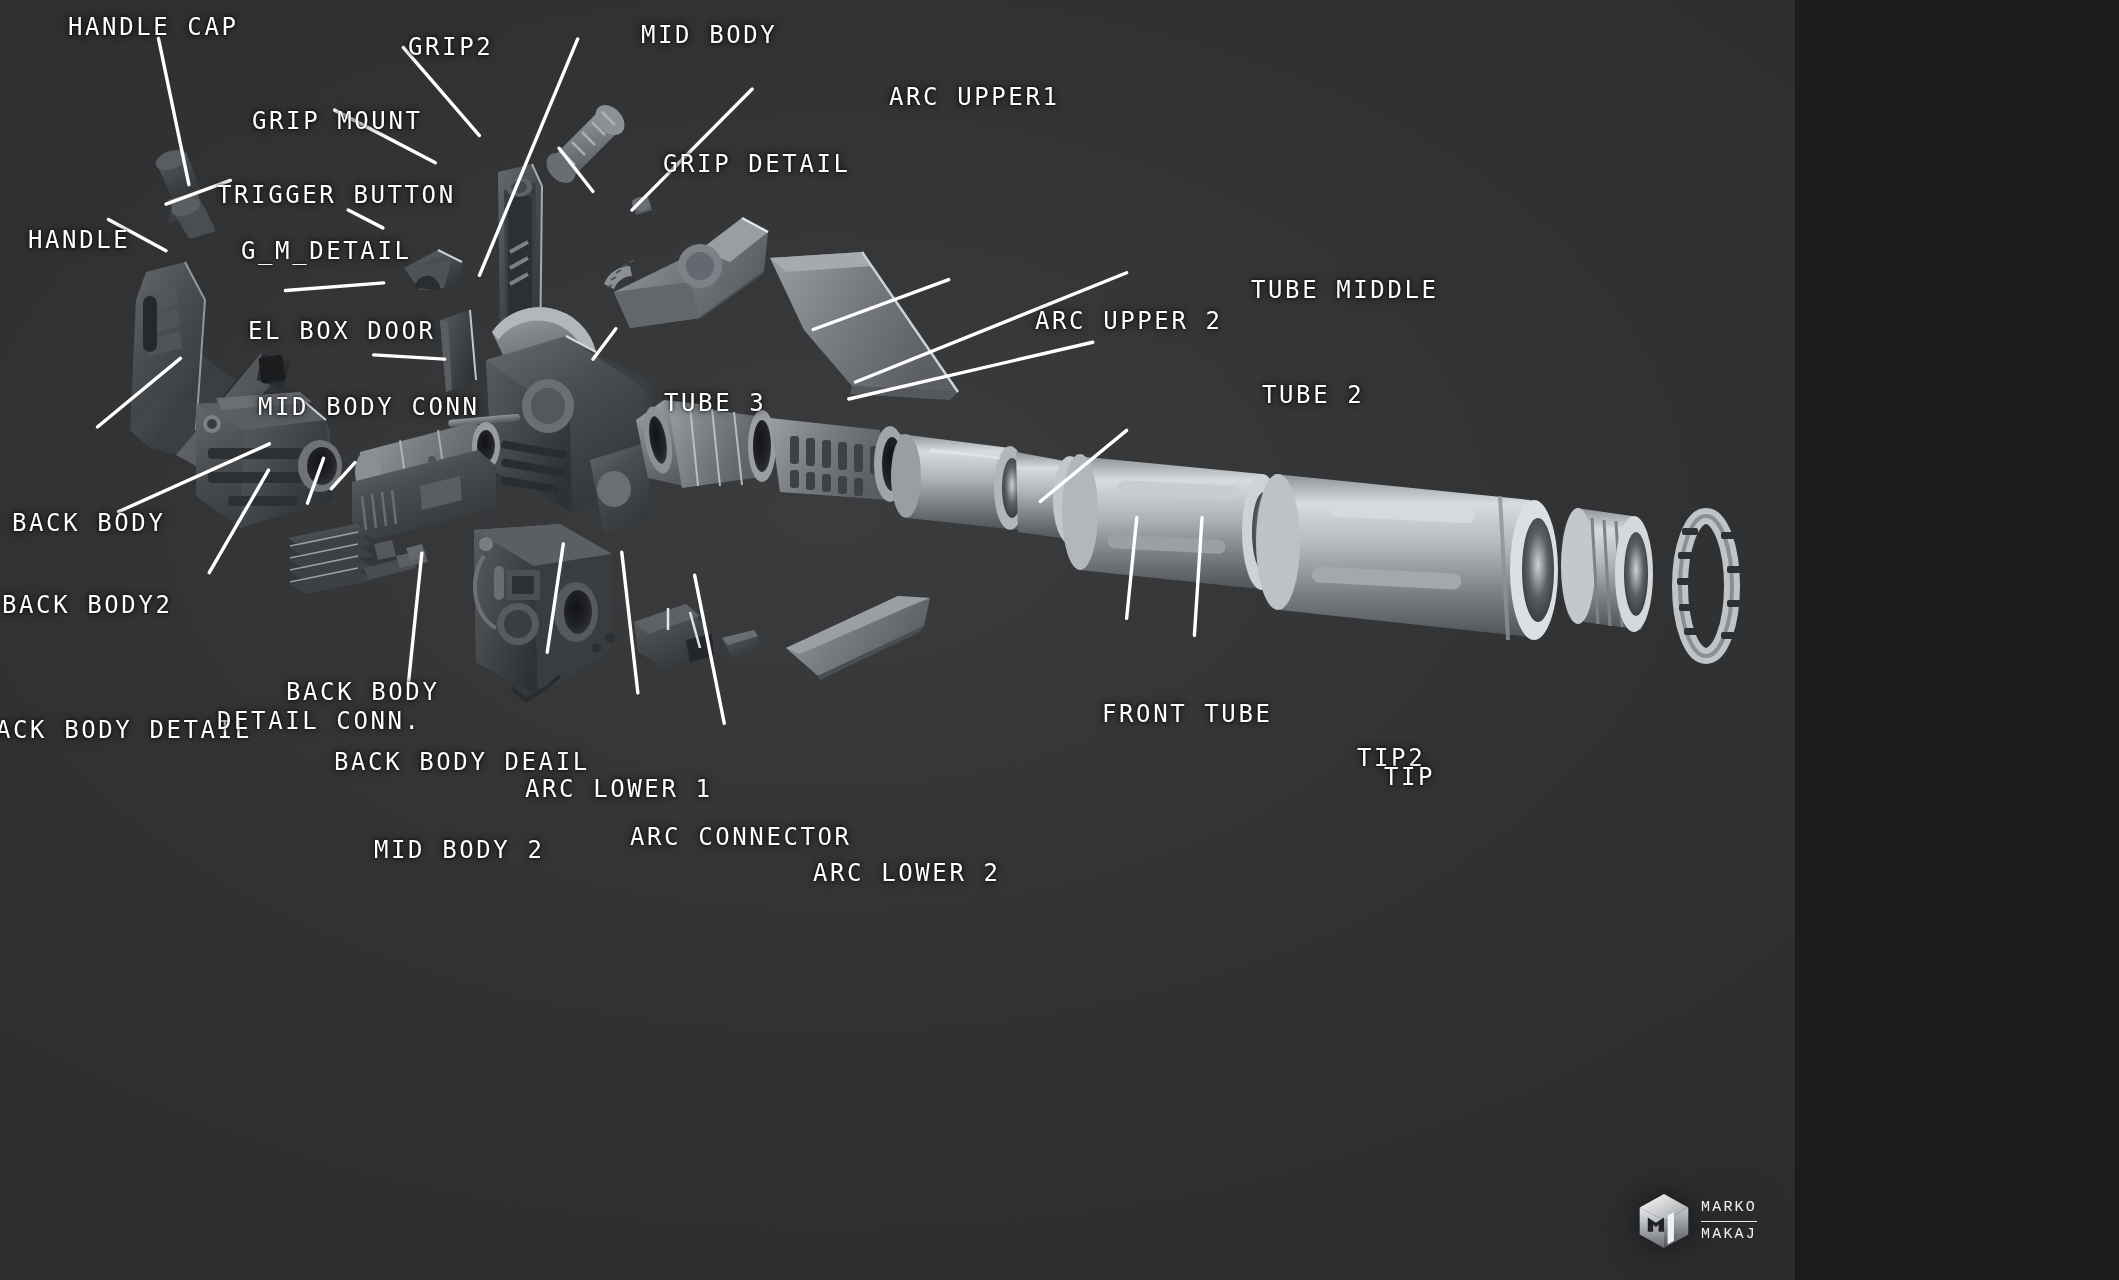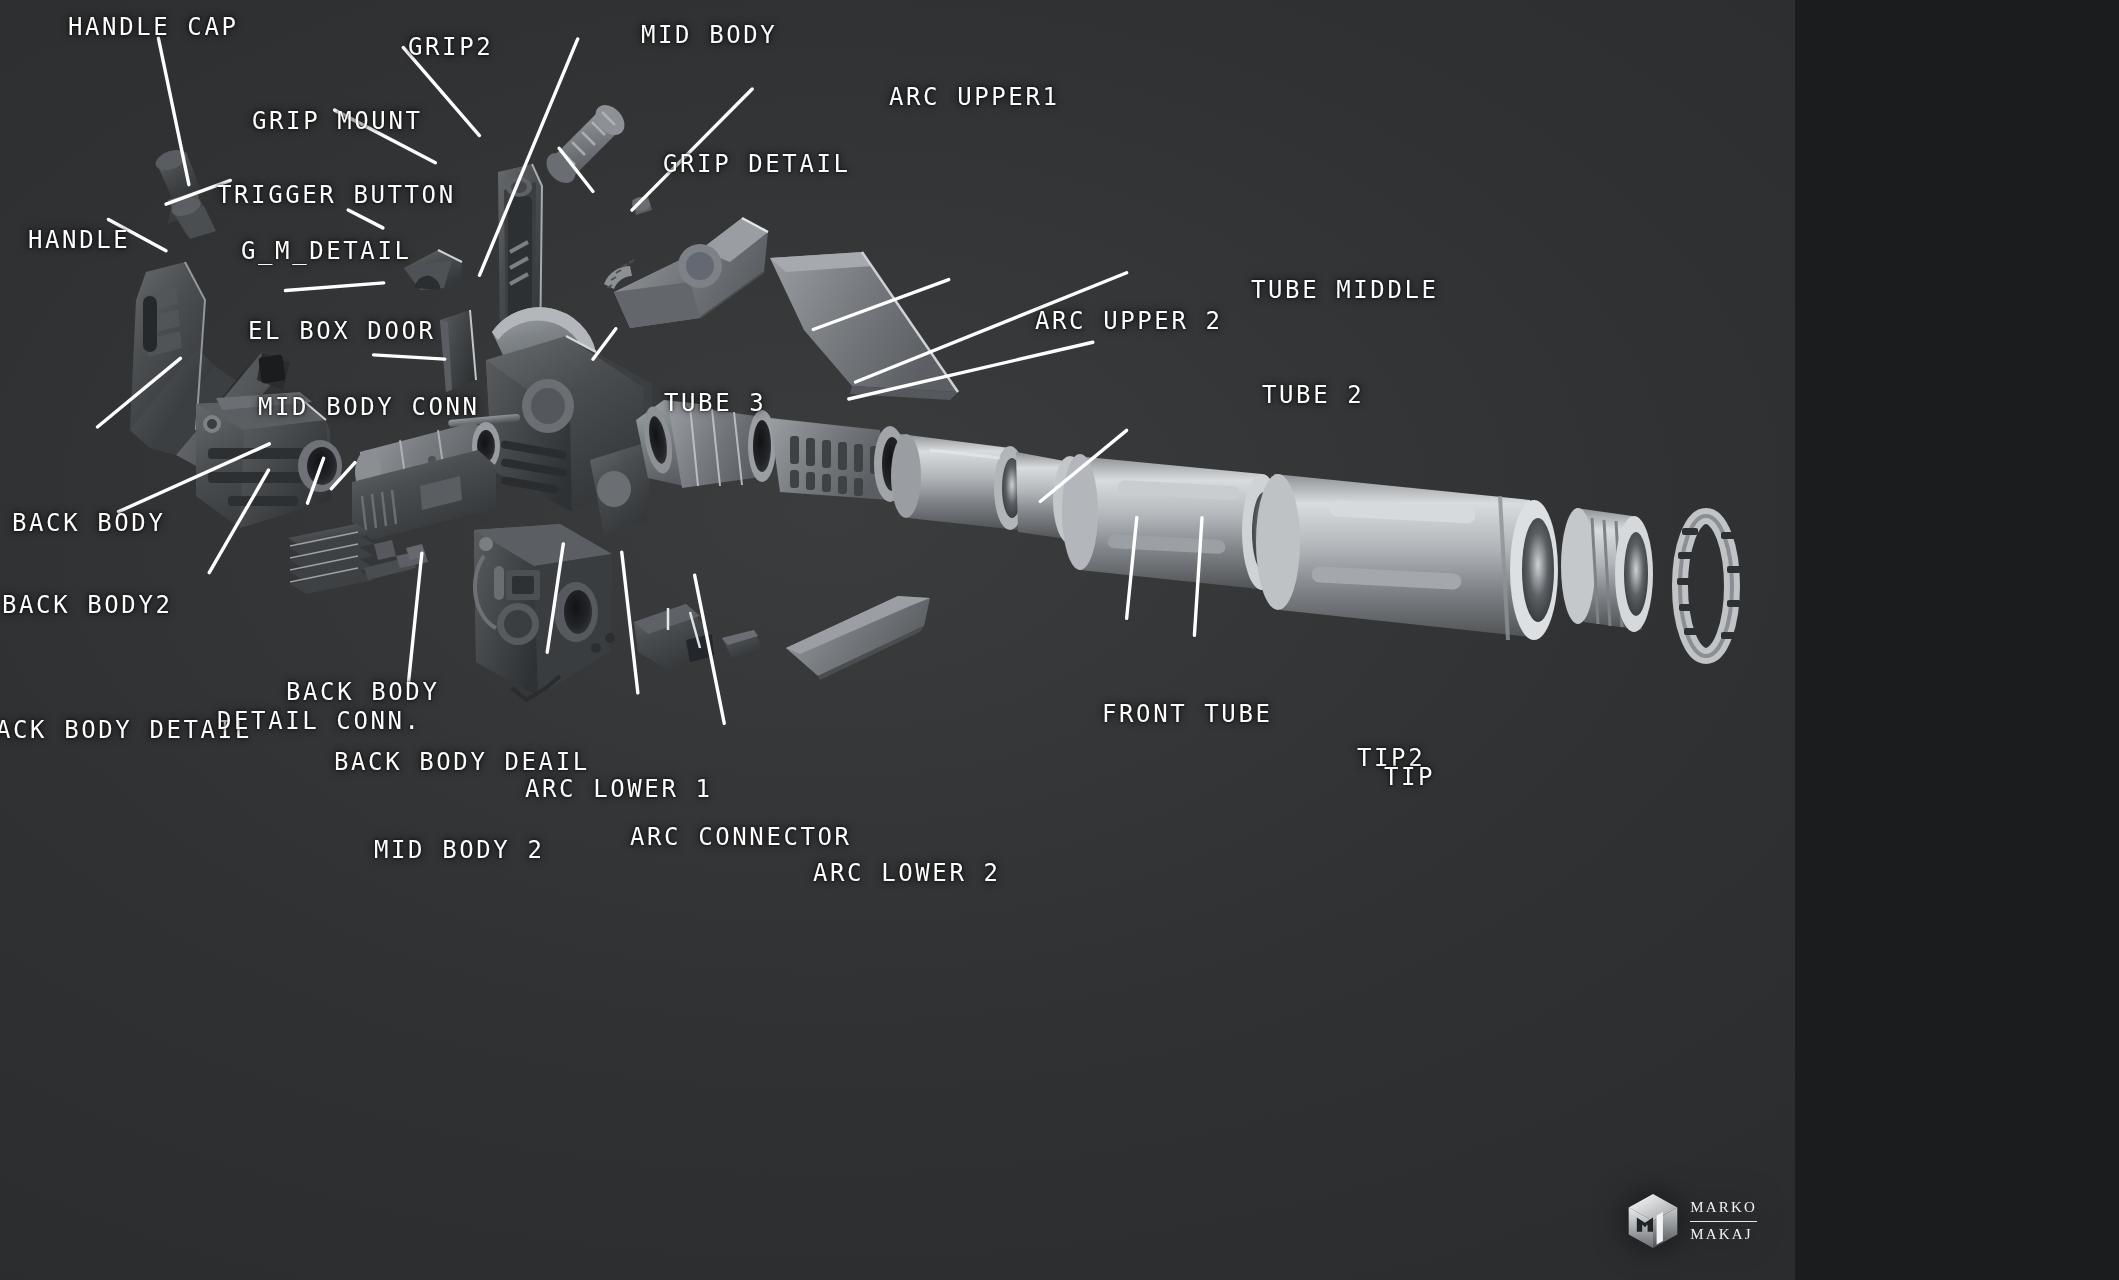--- a/index.html
+++ b/index.html
@@ -20,21 +20,21 @@
   
   .leaders{position:absolute;inset:0;pointer-events:none;}
   .leaders line{stroke:#ffffff;stroke-width:4;stroke-linecap:round;}
   
   .art{position:absolute;inset:0;}
   
   #brand{position:absolute;right:38px;bottom:30px;display:flex;align-items:center;gap:10px;
          filter:drop-shadow(0 0 16px rgba(0,0,0,.6));}
   #brand .cube{width:54px;height:58px;}
   #brand .wordmark{display:flex;flex-direction:column;justify-content:center;
-        font-family:Liberation Serif, serif;color:#f2f2f2;
+        font-family:Liberation Mono, monospace;color:#f2f2f2;
         font-size:15px;letter-spacing:2.2px;line-height:1.45;}
   #brand .wordmark .rule{height:1px;background:#e8e8e8;margin:2px 0;width:100%;}
 </style>
 </head>
 <body>
 
 <div id="stage">
 
   <div class="art">
 

